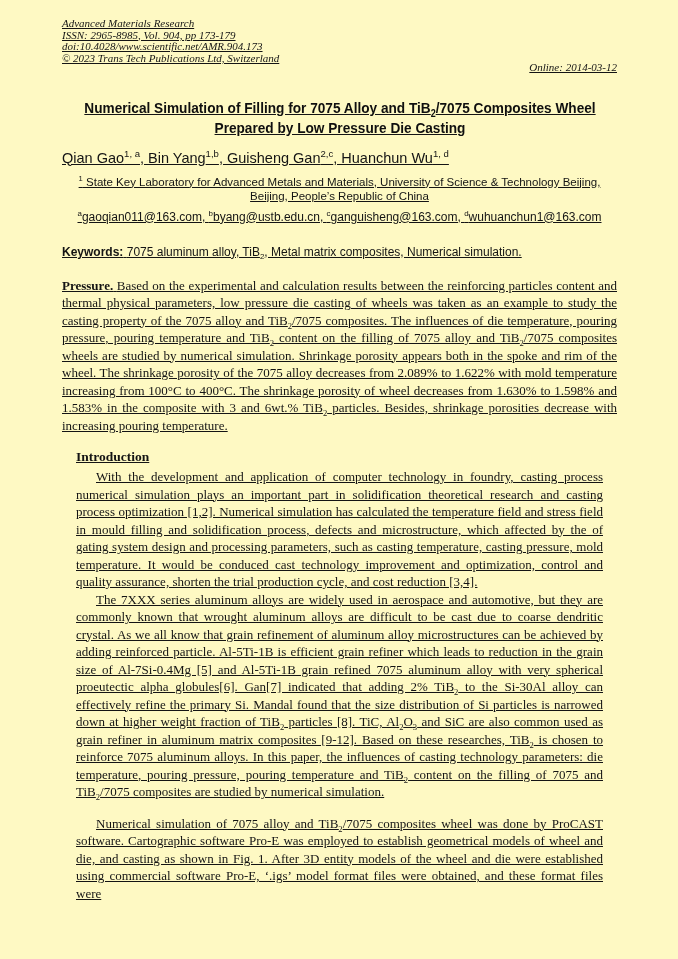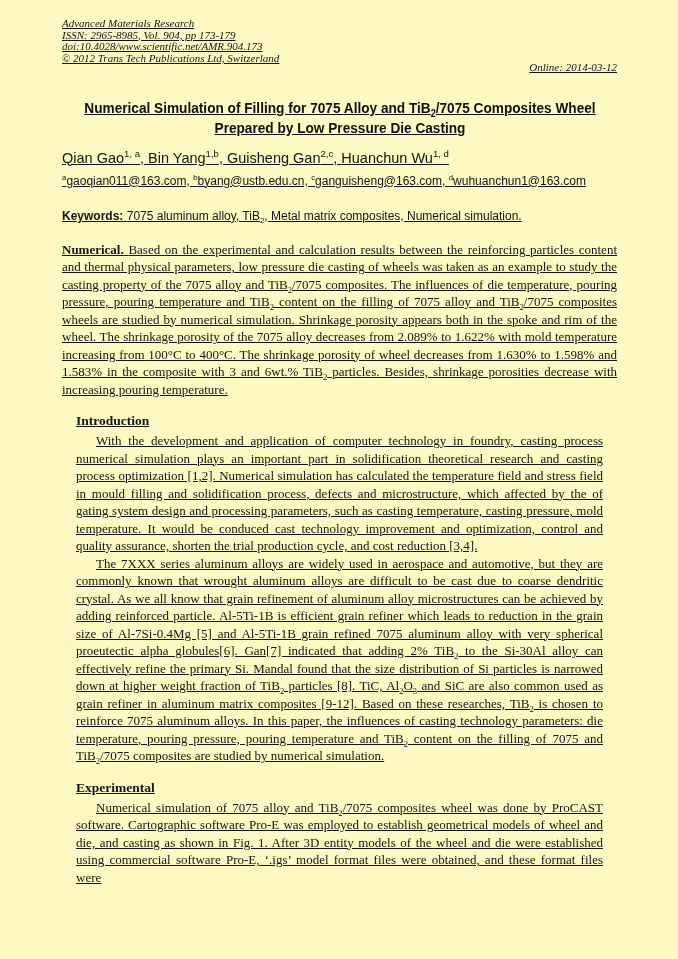--- a/index.html
+++ b/index.html
@@ -44,20 +44,21 @@
     font: 14.5px/18px "Liberation Sans", sans-serif;
   }
   .affil {
     margin: 8px 0 0 0;
     text-align: center;
     font: 11.5px/14px "Liberation Sans", sans-serif;
   }
   .affil + .affil { margin-top: 6px; }
   .emails {
     margin: 7px 0 12px 0;
+    text-align: center;
     font: 12px/15px "Liberation Sans", sans-serif;
     white-space: nowrap;
   }
   .keywords {
     margin: 20px 0 8px 0;
     font: 12px/15px "Liberation Sans", sans-serif;
   }
   .keywords b { font-weight: bold; }
 
   
@@ -78,46 +79,46 @@
 </head>
 <body>
 
 <div class="page">
 
   <header class="pub-header">
     <div class="pub-left">
       <div>Advanced Materials Research</div>
       <div>ISSN: 2965-8985, Vol. 904, pp 173-179</div>
       <div>doi:10.4028/www.scientific.net/AMR.904.173</div>
-      <div>© 2012 Trans Tech Publications Ltd, Switzerland</div>
+      <div>© 2023 Trans Tech Publications Ltd, Switzerland</div>
     </div>
     <div class="pub-right">Online: 2014-03-12</div>
   </header>
 
   <h1 class="title">Numerical Simulation of Filling for 7075 Alloy and TiB<sub>2</sub>/7075 Composites Wheel Prepared by Low Pressure Die Casting</h1>
 
   <p class="authors">Qian Gao<sup>1, a</sup>, Bin Yang<sup>1,b</sup>, Guisheng Gan<sup>2,c</sup>, Huanchun Wu<sup>1, d</sup></p>
 
+  <p class="affil"><sup>1</sup> State Key Laboratory for Advanced Metals and Materials, University of Science &amp; Technology Beijing, Beijing, People’s Republic of China</p>
 
   <p class="emails"><sup>a</sup>gaoqian011@163.com, <sup>b</sup>byang@ustb.edu.cn, <sup>c</sup>ganguisheng@163.com, <sup>d</sup>wuhuanchun1@163.com</p>
 
   <p class="keywords">
     <b>Keywords:</b>
     <span>7075 aluminum alloy, TiB<sub>2</sub>, Metal matrix composites, Numerical simulation.</span>
   </p>
 
   <p class="abstract">
-    <b>Numerical.</b>
+    <b>Pressure.</b>
     <span>Based on the experimental and calculation results between the reinforcing particles content and thermal physical parameters, low pressure die casting of wheels was taken as an example to study the casting property of the 7075 alloy and TiB<sub>2</sub>/7075 composites. The influences of die temperature, pouring pressure, pouring temperature and TiB<sub>2</sub> content on the filling of 7075 alloy and TiB<sub>2</sub>/7075 composites wheels are studied by numerical simulation. Shrinkage porosity appears both in the spoke and rim of the wheel. The shrinkage porosity of the 7075 alloy decreases from 2.089% to 1.622% with mold temperature increasing from 100°C to 400°C. The shrinkage porosity of wheel decreases from 1.630% to 1.598% and 1.583% in the composite with 3 and 6wt.% TiB<sub>2</sub> particles. Besides, shrinkage porosities decrease with increasing pouring temperature.</span>
   </p>
 
   <section>
     <h2 class="sec-heading">Introduction</h2>
     <p class="body-par">With the development and application of computer technology in foundry, casting process numerical simulation plays an important part in solidification theoretical research and casting process optimization [1,2]. Numerical simulation has calculated the temperature field and stress field in mould filling and solidification process, defects and microstructure, which affected by the of gating system design and processing parameters, such as casting temperature, casting pressure, mold temperature. It would be conduced cast technology improvement and optimization, control and quality assurance, shorten the trial production cycle, and cost reduction [3,4].</p>
     <p class="body-par">The 7XXX series aluminum alloys are widely used in aerospace and automotive, but they are commonly known that wrought aluminum alloys are difficult to be cast due to coarse dendritic crystal. As we all know that grain refinement of aluminum alloy microstructures can be achieved by adding reinforced particle. Al-5Ti-1B is efficient grain refiner which leads to reduction in the grain size of Al-7Si-0.4Mg [5] and Al-5Ti-1B grain refined 7075 aluminum alloy with very spherical proeutectic alpha globules[6]. Gan[7] indicated that adding 2% TiB<sub>2</sub> to the Si-30Al alloy can effectively refine the primary Si. Mandal found that the size distribution of Si particles is narrowed down at higher weight fraction of TiB<sub>2</sub> particles [8]. TiC, Al<sub>2</sub>O<sub>3</sub> and SiC are also common used as grain refiner in aluminum matrix composites [9-12]. Based on these researches, TiB<sub>2</sub> is chosen to reinforce 7075 aluminum alloys. In this paper, the influences of casting technology parameters: die temperature, pouring pressure, pouring temperature and TiB<sub>2</sub> content on the filling of 7075 and TiB<sub>2</sub>/7075 composites are studied by numerical simulation.</p>
   </section>
 
   <section>
-    <h2 class="sec-heading">Experimental</h2>
     <p class="body-par">Numerical simulation of 7075 alloy and TiB<sub>2</sub>/7075 composites wheel was done by ProCAST software. Cartographic software Pro-E was employed to establish geometrical models of wheel and die, and casting as shown in Fig. 1. After 3D entity models of the wheel and die were established using commercial software Pro-E, ‘.igs’ model format files were obtained, and these format files were</p>
   </section>
 
 </div>
 
 </body></html>

